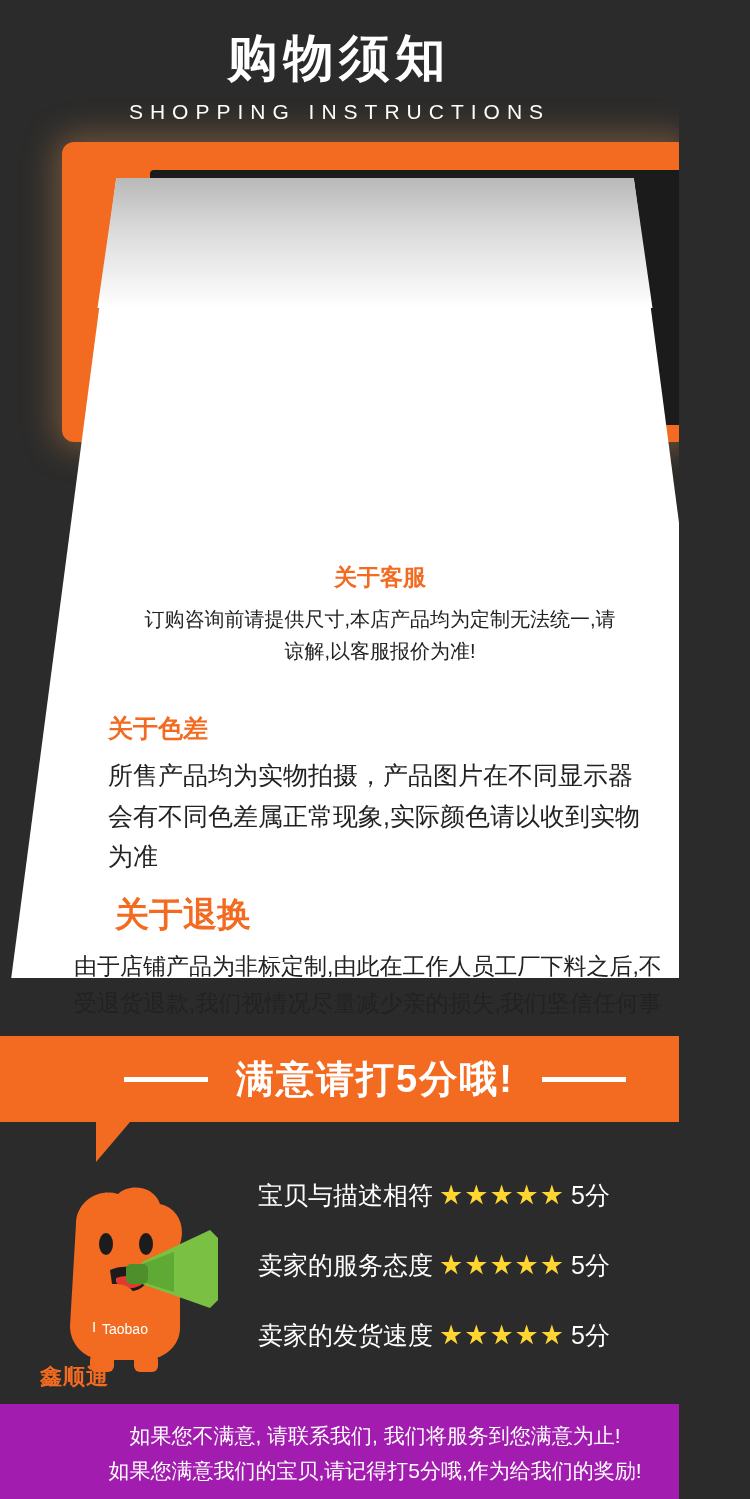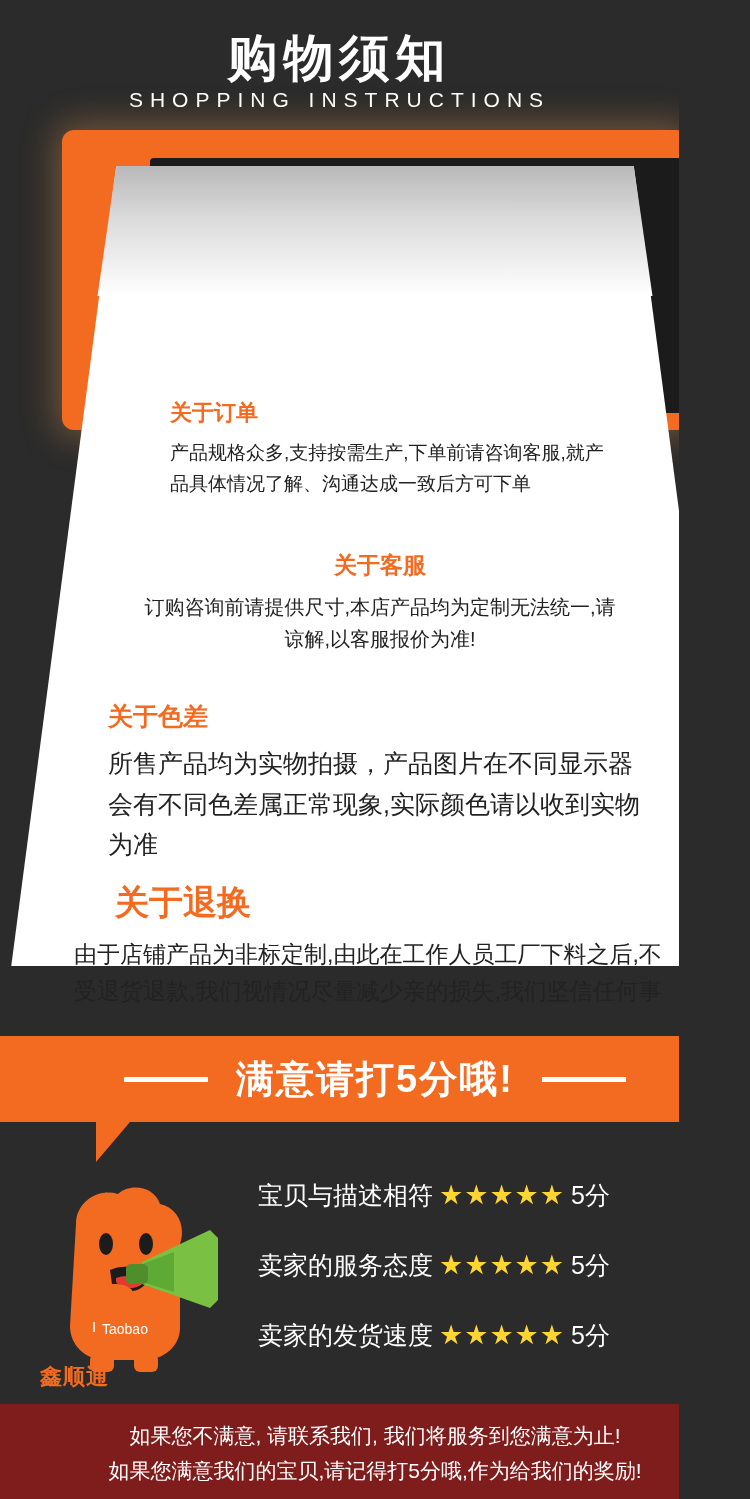--- a/index.html
+++ b/index.html
@@ -26,21 +26,21 @@
     color: #ffffff;
     font-size: 50px;
     font-weight: bold;
     letter-spacing: 6px;
     line-height: 1.2;
   }
   .header-sub {
     color: #ffffff;
     font-size: 21px;
     letter-spacing: 7px;
-    margin-top: 0;
+    margin-top: 12px;
     font-weight: 400;
   }
 
   
   .paper-wrap {
     position: relative;
     width: 750px;
     height: 845px;
     margin-top: 18px;
   }
@@ -203,21 +203,21 @@
     letter-spacing: 1px;
   }
 
   
   .footer {
     position: absolute;
     left: 0;
     top: 1404px;
     width: 750px;
     height: 95px;
-    background: #7f1d1d;
+    background: #a21caf;
     padding-top: 14px;
     text-align: center;
   }
   .footer-line {
     color: #ffffff;
     font-size: 21px;
     line-height: 1.68;
   }
   .divider-top {
     position: absolute;
@@ -239,24 +239,20 @@
   </div>
 
   <div class="paper-wrap">
     <div class="printer">
       <div class="printer-inner-dark"></div>
     </div>
     <div class="paper"></div>
     <div class="paper-shade"></div>
 
     <div class="paper-content">
-      <div class="sec sec1">
-        <div class="sec-title">关于订单</div>
-        <div class="sec-body">产品规格众多,支持按需生产,下单前请咨询客服,就产品具体情况了解、沟通达成一致后方可下单</div>
-      </div>
       <div class="sec sec2">
         <div class="sec-title">关于客服</div>
         <div class="sec-body">订购咨询前请提供尺寸,本店产品均为定制无法统一,请谅解,以客服报价为准!</div>
       </div>
       <div class="sec sec3">
         <div class="sec-title">关于色差</div>
         <div class="sec-body">所售产品均为实物拍摄，产品图片在不同显示器会有不同色差属正常现象,实际颜色请以收到实物为准</div>
       </div>
       <div class="sec sec4">
         <div class="sec-title">关于退换</div>

